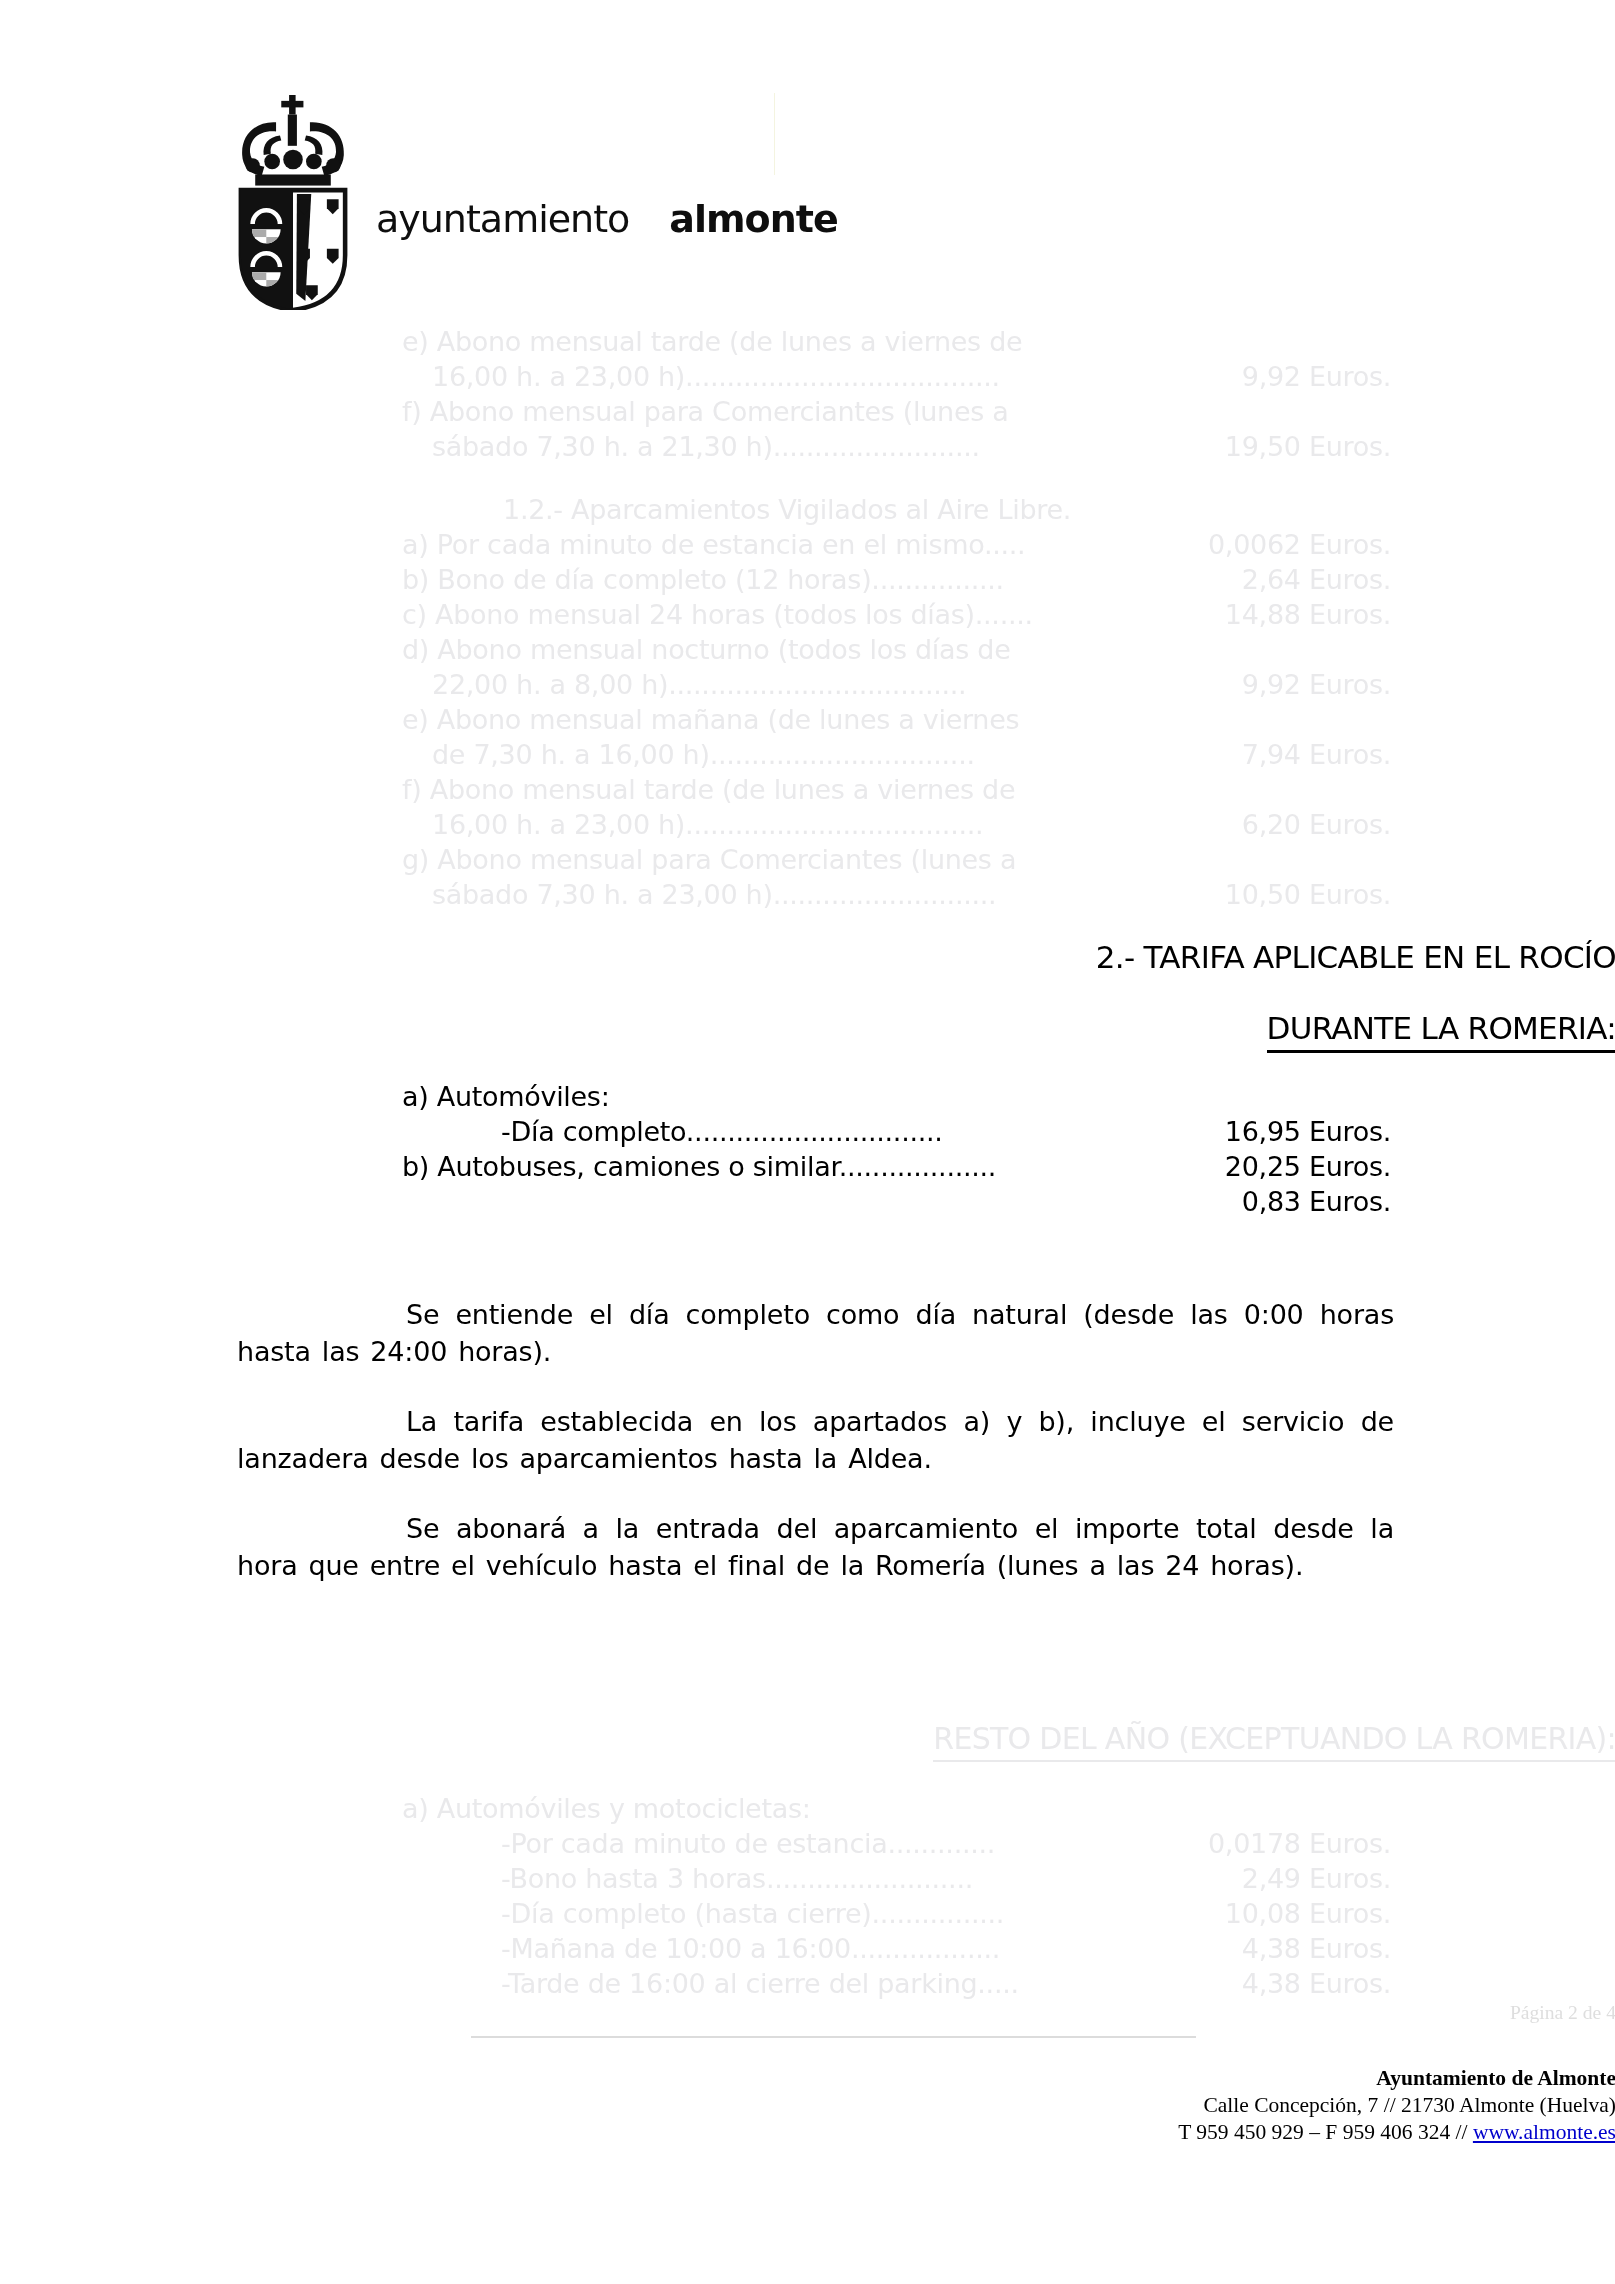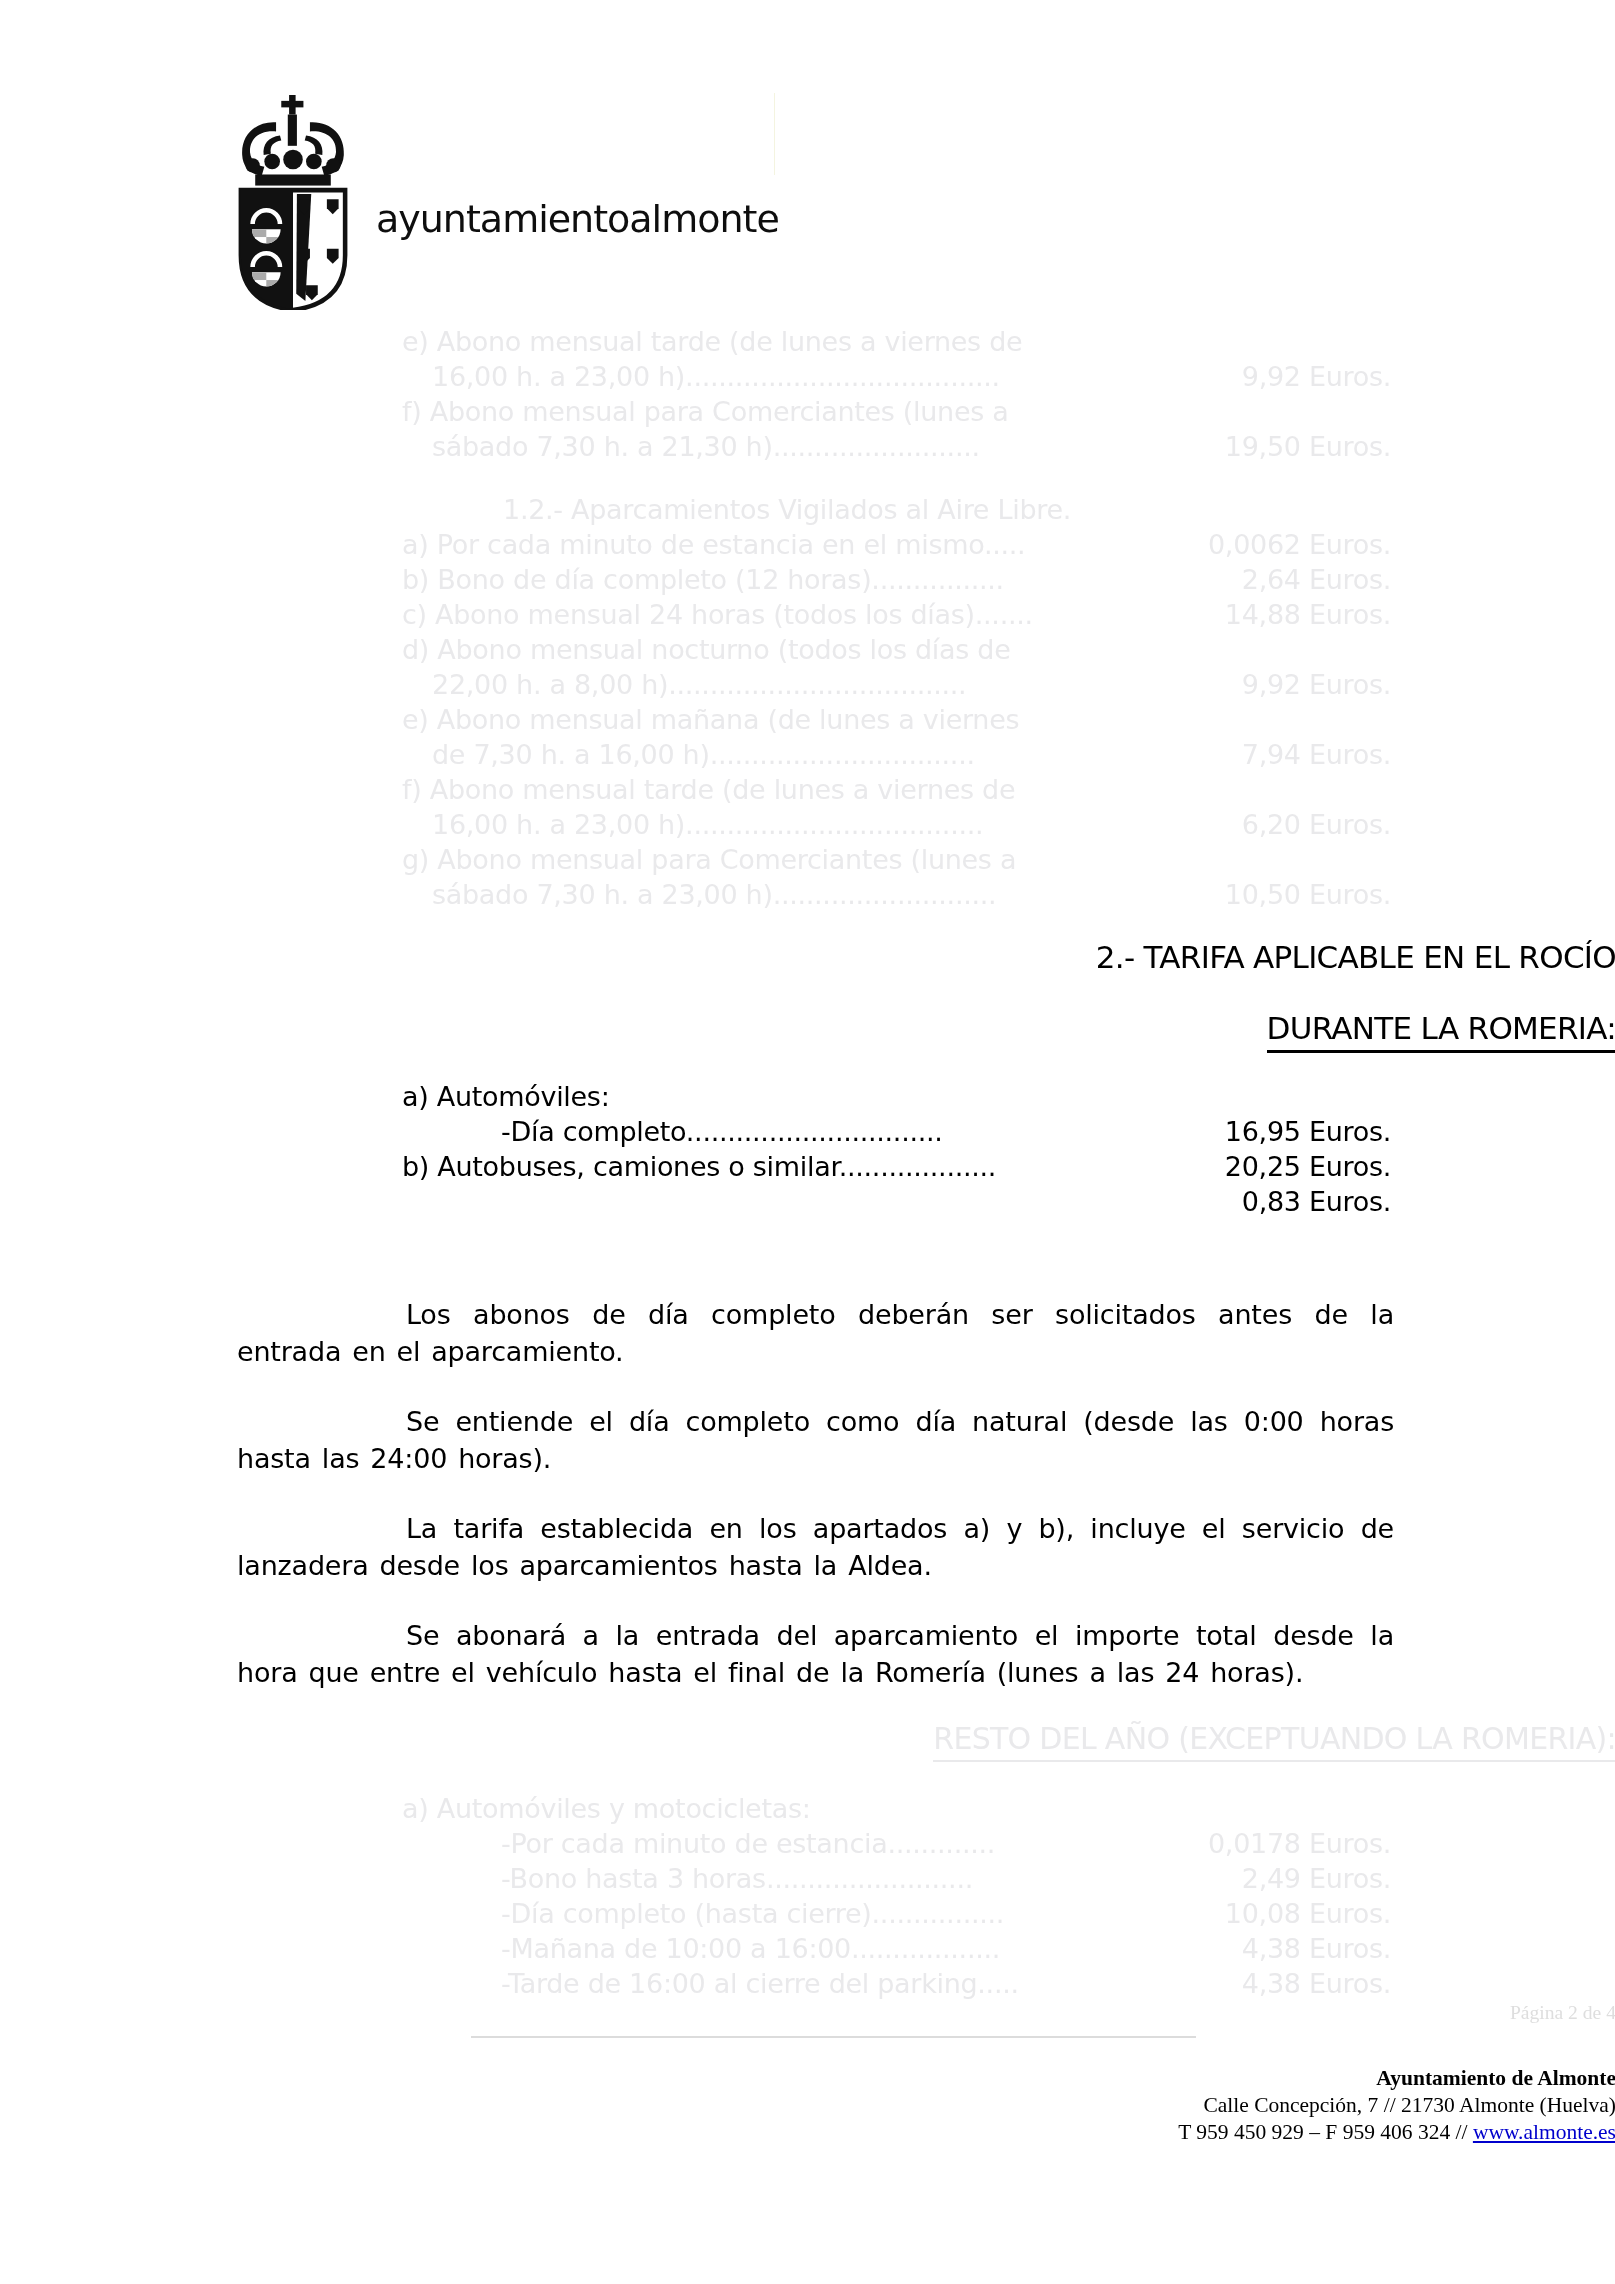--- a/index.html
+++ b/index.html
@@ -6,21 +6,21 @@
   body{
     width:1616px;height:2284px;background:#ffffff;position:relative;
     font-family:"DejaVu Sans","Liberation Sans",sans-serif;color:#000;
     overflow:hidden;
   }
   .abs{position:absolute;}
 
   
   #logo{left:233px;top:95px;width:120px;height:215px;}
   #wordmark{left:376px;top:197px;font-size:38px;letter-spacing:-1px;color:#0e0e0e;white-space:nowrap;}
-  #wordmark .bold{font-weight:normal;}
+  #wordmark .bold{font-weight:bold;margin-left:40px;}
   #scan-artifact{left:774px;top:93px;width:1.3px;height:82px;background:#f4f4e0;}
 
   
   .tlist{width:989px;font-size:27px;line-height:35px;letter-spacing:-0.3px;}
   .trow{display:flex;white-space:nowrap;}
   .trow .tlabel{flex:0 1 auto;overflow:hidden;}
   .trow .spacer{flex:1 1 0;}
   .trow .tvalue{flex:0 0 auto;text-align:right;}
   .trow.ind1{padding-left:30px;}
   .trow.ind2{padding-left:99px;}
@@ -209,21 +209,20 @@
       <span class="spacer"></span>
       <span class="tvalue">20,25 Euros.</span>
     </div>
     <div class="trow ind0">
       <span class="spacer"></span>
       <span class="tvalue">0,83 Euros.</span>
     </div>
   </div>
 
 <div id="paragraphs" class="abs">
-  <p class="para">Los abonos de día completo deberán ser solicitados antes de la entrada en el aparcamiento.</p>
   <p class="para">Se entiende el día completo como día natural (desde las 0:00 horas hasta las 24:00 horas).</p>
   <p class="para">La tarifa establecida en los apartados a) y b), incluye el servicio de lanzadera desde los aparcamientos hasta la Aldea.</p>
   <p class="para">Se abonará a la entrada del aparcamiento el importe total desde la hora que entre el vehículo hasta el final de la Romería (lunes a las 24 horas).</p>
 </div>
 
 <div id="heading-resto" class="abs center-line">
   <span class="u">RESTO DEL AÑO (EXCEPTUANDO LA ROMERIA):</span>
 </div>
 
 <div id="ghost-list-3" class="abs tlist ghost">

